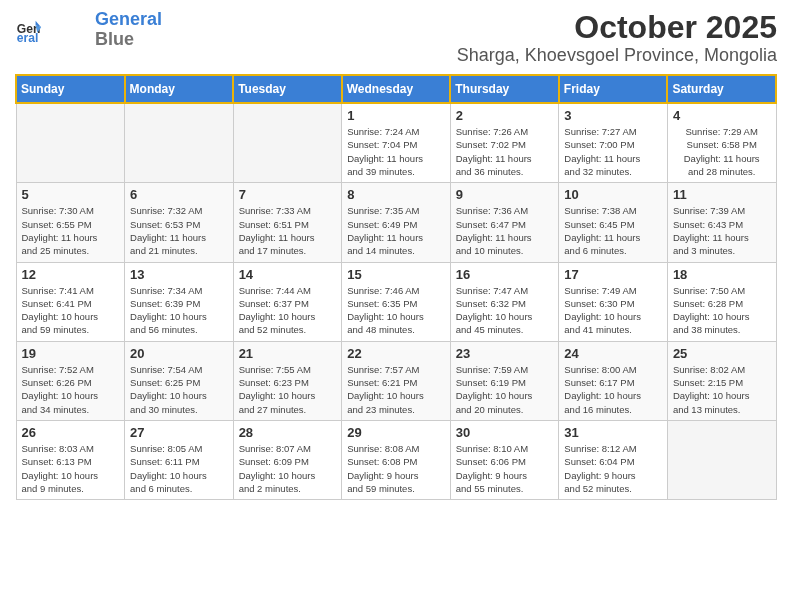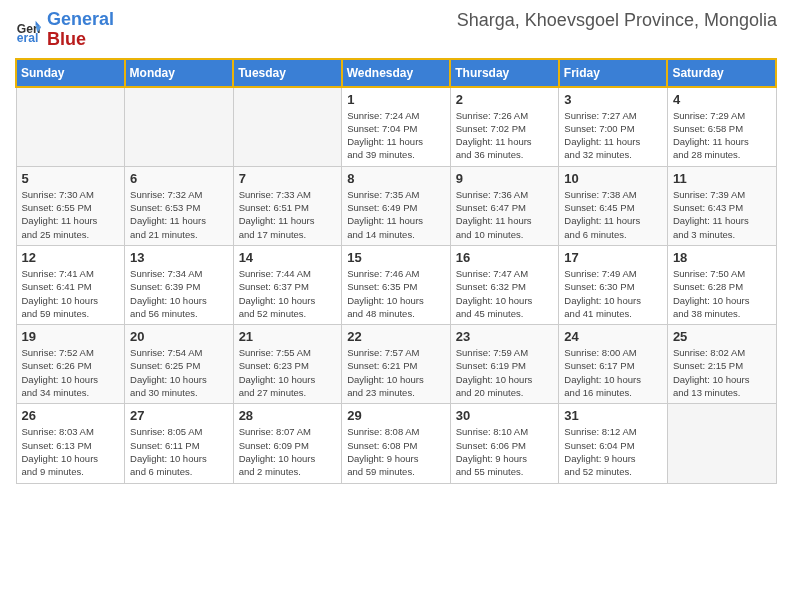--- a/index.html
+++ b/index.html
@@ -22,20 +22,21 @@
       gap: 4px;
     }
     .logo-text {
       font-size: 18px;
       font-weight: bold;
       color: #333;
       line-height: 1.1;
     }
     .logo-text span {
       color: #3a7fd5;
+      margin-left: 48px;
     }
     .logo-icon {
       width: 28px;
       height: 28px;
     }
     .title-block {
       text-align: right;
     }
     .title-block h1 {
       font-size: 32px;
@@ -100,25 +101,26 @@
 <div class="header">
   <div class="logo">
     <svg class="logo-icon" viewBox="0 0 30 30">
       <text x="2" y="18" font-size="13" font-weight="bold" fill="#333">Gen</text>
       <text x="2" y="28" font-size="13" font-weight="bold" fill="#3a7fd5">eral</text>
       <polygon points="22,5 28,12 22,10" fill="#3a7fd5"></polygon>
       <polygon points="22,10 28,12 24,18" fill="#5599e0"></polygon>
     </svg>
     <div>
       <div class="logo-text">
-        <span>General</span><br><span style="color:#b91c1c">Blue</span>
+        <span>General</span><br><span style="color:#737373">Blue</span>
       </div>
     </div>
   </div>
   <div class="title-block">
+    <h1>October 2025</h1>
     <h2>Sharga, Khoevsgoel Province, Mongolia</h2>
   </div>
 </div>
 
 <table class="calendar">
   <thead>
     <tr>
     <th>Sunday</th>
         <th>Monday</th>
         <th>Tuesday</th>
@@ -149,21 +151,21 @@
         </td>
         <td>
           <span class="day-number">3</span>
           <div class="day-info" style="white-space: pre-line;">Sunrise: 7:27 AM
 Sunset: 7:00 PM
 Daylight: 11 hours
 and 32 minutes.</div>
         </td>
         <td>
           <span class="day-number">4</span>
-          <div class="day-info" style="white-space: pre-line;">Sunrise: 7:29 AM
+          <div class="day-info" style="white-space: pre-line; text-align: center;">Sunrise: 7:29 AM
 Sunset: 6:58 PM
 Daylight: 11 hours
 and 28 minutes.</div>
         </td>
       </tr>
       <tr>
         <td>
           <span class="day-number">5</span>
           <div class="day-info" style="white-space: pre-line;">Sunrise: 7:30 AM
 Sunset: 6:55 PM

